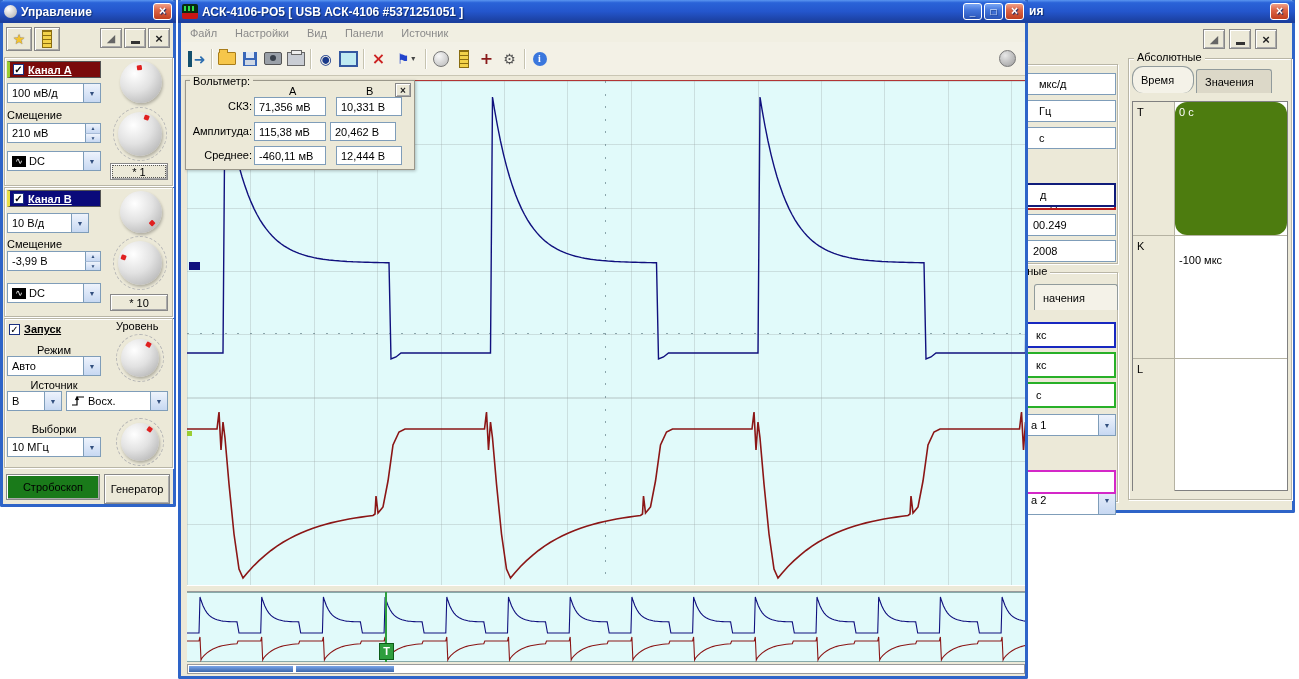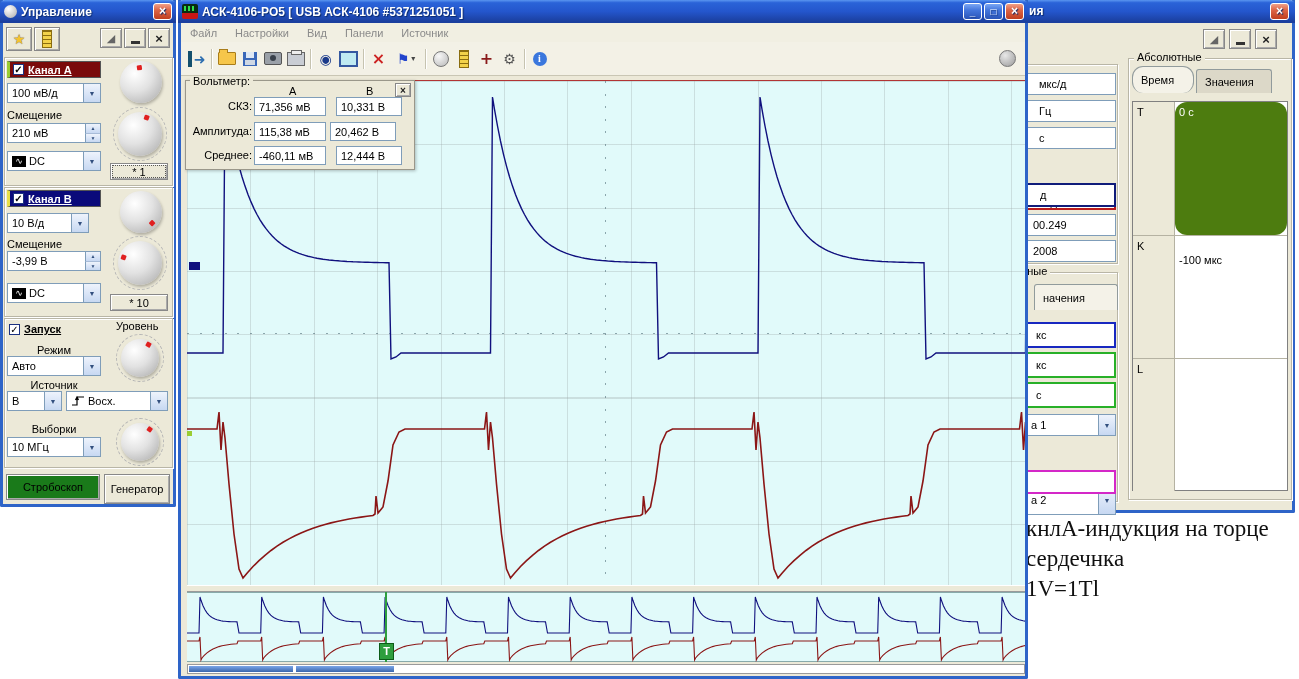--- a/index.html
+++ b/index.html
@@ -172,25 +172,20 @@
         <div style="width:33px;background:#ece9d8;border-right:1px solid #b5b2a2;padding:4px;">K</div>
         <div style="flex:1;padding:4px;margin-top:14px;">-100 мкс</div>
       </div>
 
       <div class="abs" style="left:0;top:257px;width:100%;height:132px;display:flex;">
         <div style="width:33px;background:#ece9d8;border-right:1px solid #b5b2a2;padding:4px;">L</div>
       </div>
     </div>
   </div>
 
-  <div class="abs doc" style="left:1026px;top:514px;width:272px;z-index:0;">
-    <div>кнлА-индукция на торце</div>
-    <div>сердечнка</div>
-    <div>1V=1Tl</div>
-  </div>
 
   <div class="win" style="left:178px;top:0;width:850px;height:679px;z-index:2;">
     <div class="titlebar">
       <span style="width:16px;height:15px;background:#0a2a12;margin-right:4px;position:relative;border-radius:2px;
                    background-image:linear-gradient(transparent 9px,#c81616 9px);display:inline-block;">
         <span style="position:absolute;left:2px;top:2px;width:12px;height:5px;
                      background:repeating-linear-gradient(to right,#2ee04a 0 2px,transparent 2px 4px);"></span>
       </span>
       <span>АСК-4106-РО5 [ USB АСК-4106 #5371251051 ]</span>
       <span class="tbtn" style="margin-left:auto;">_</span>

